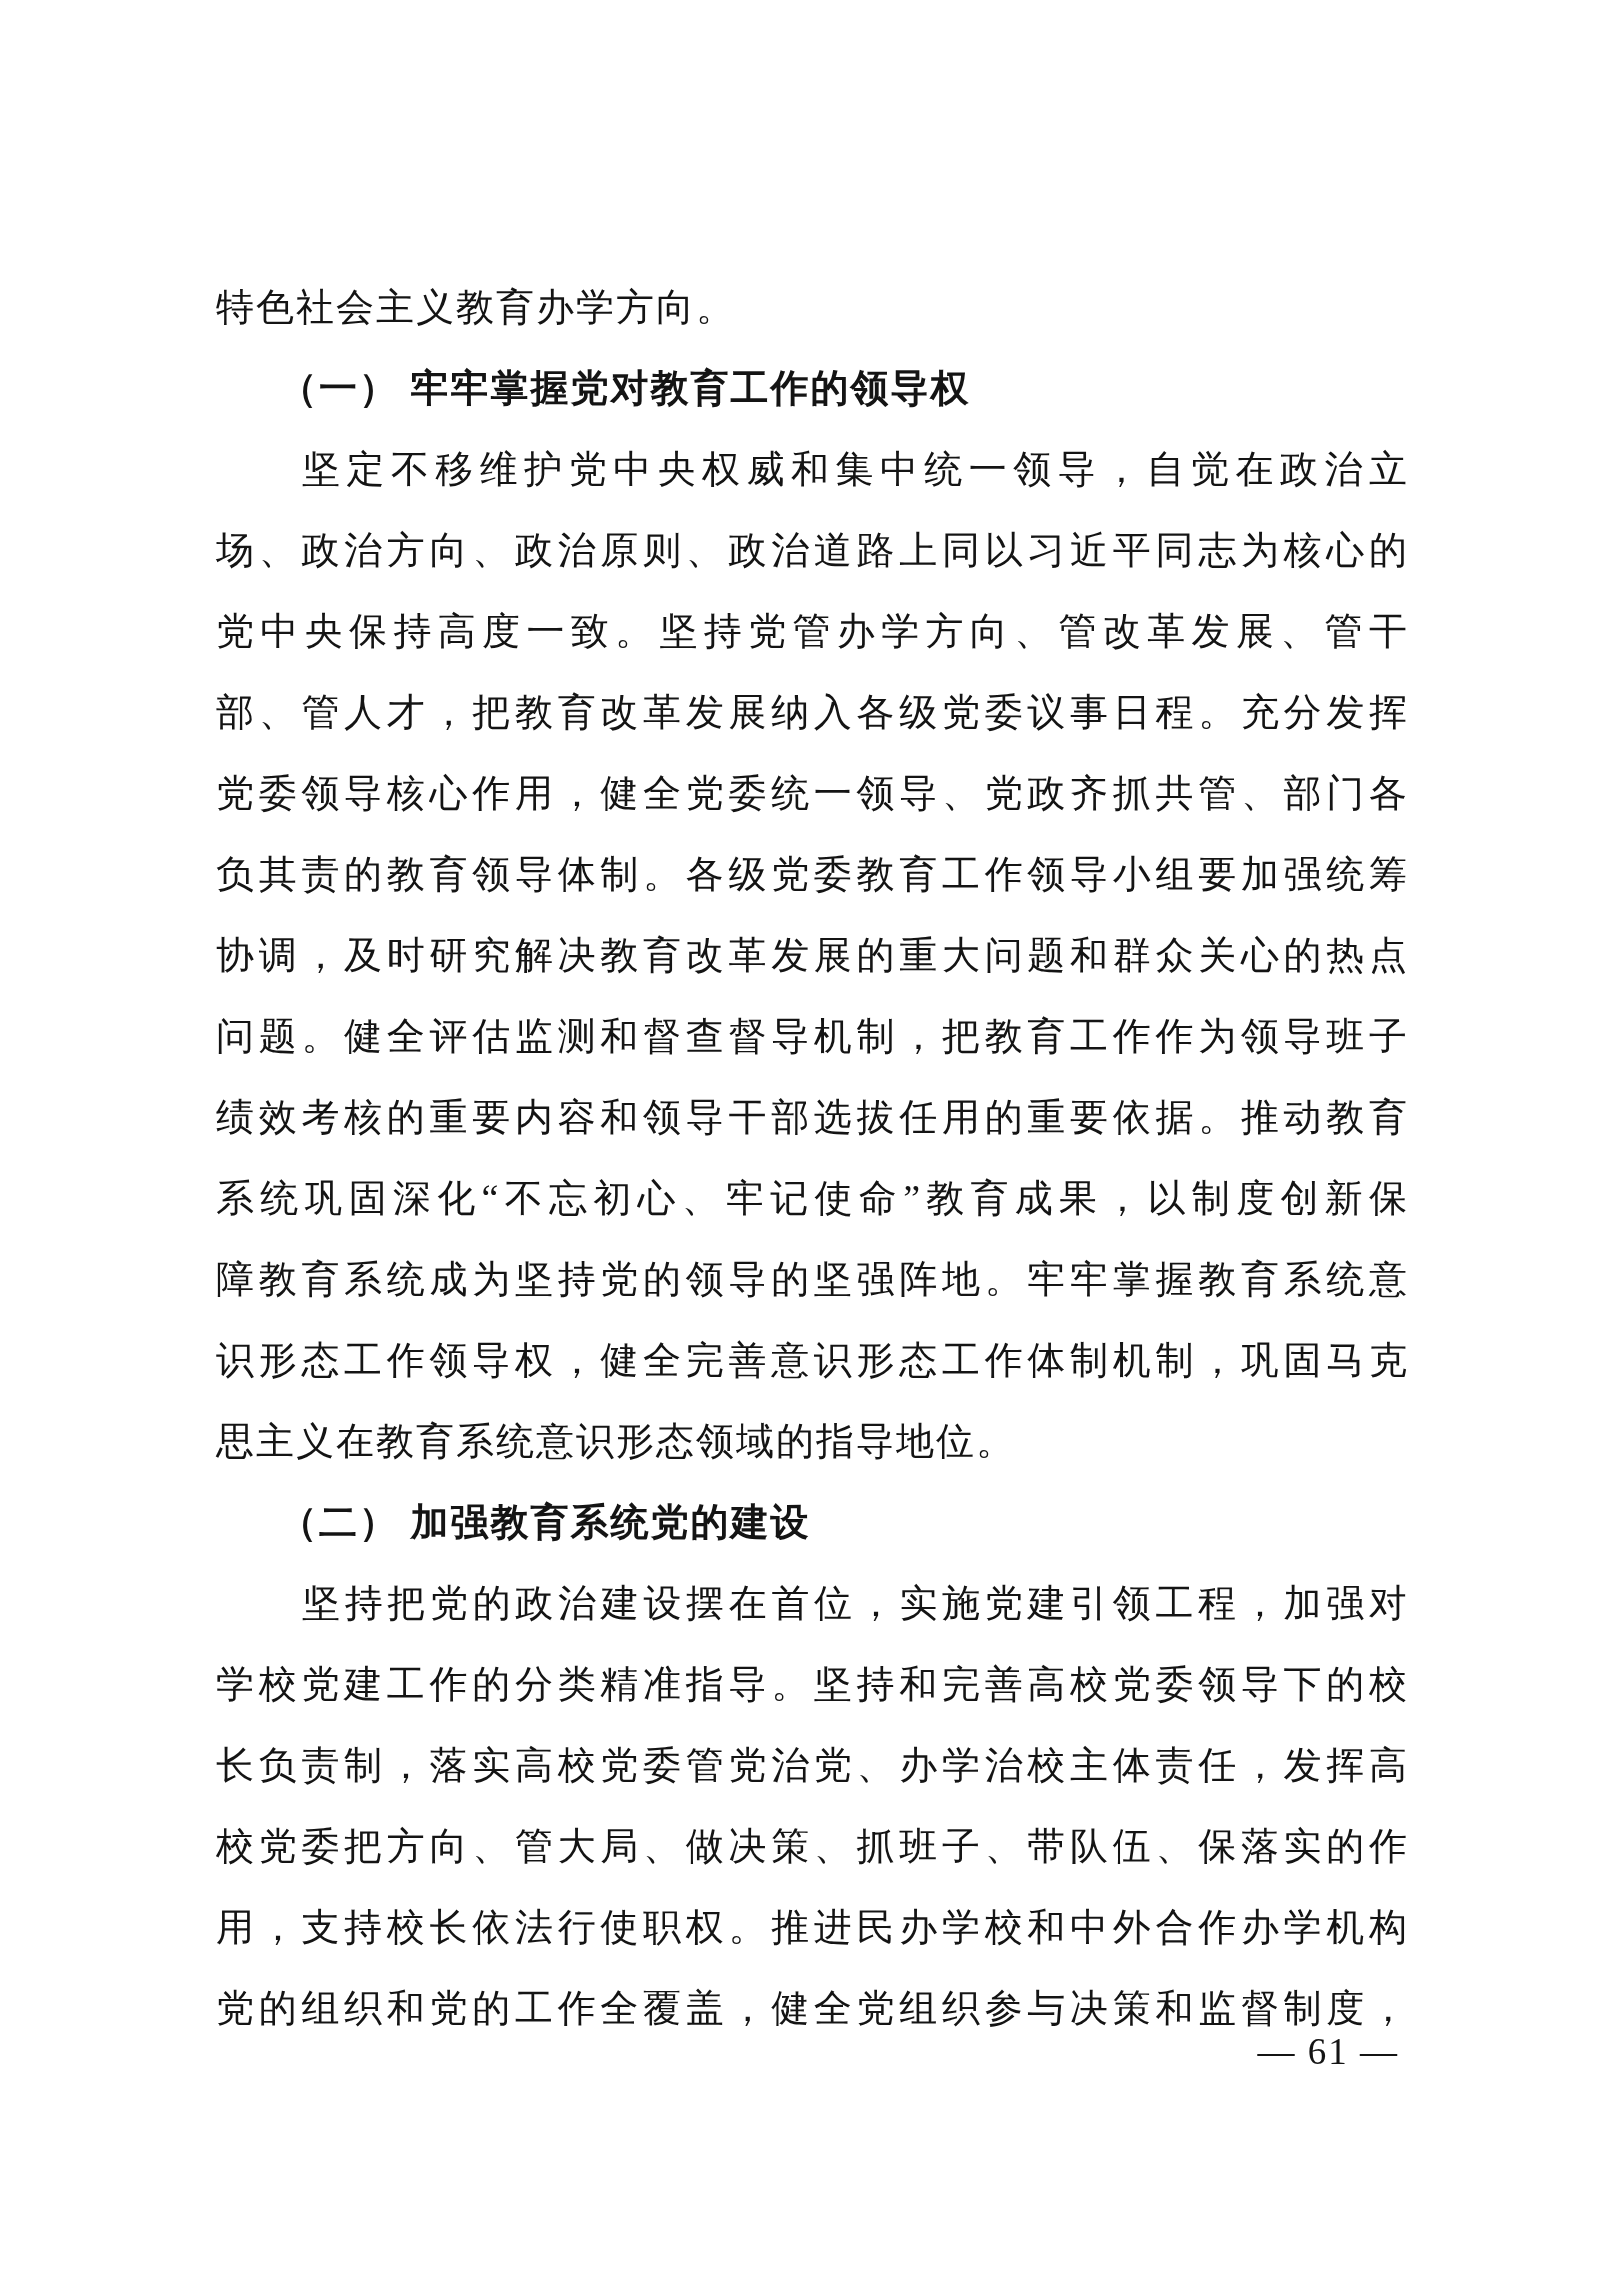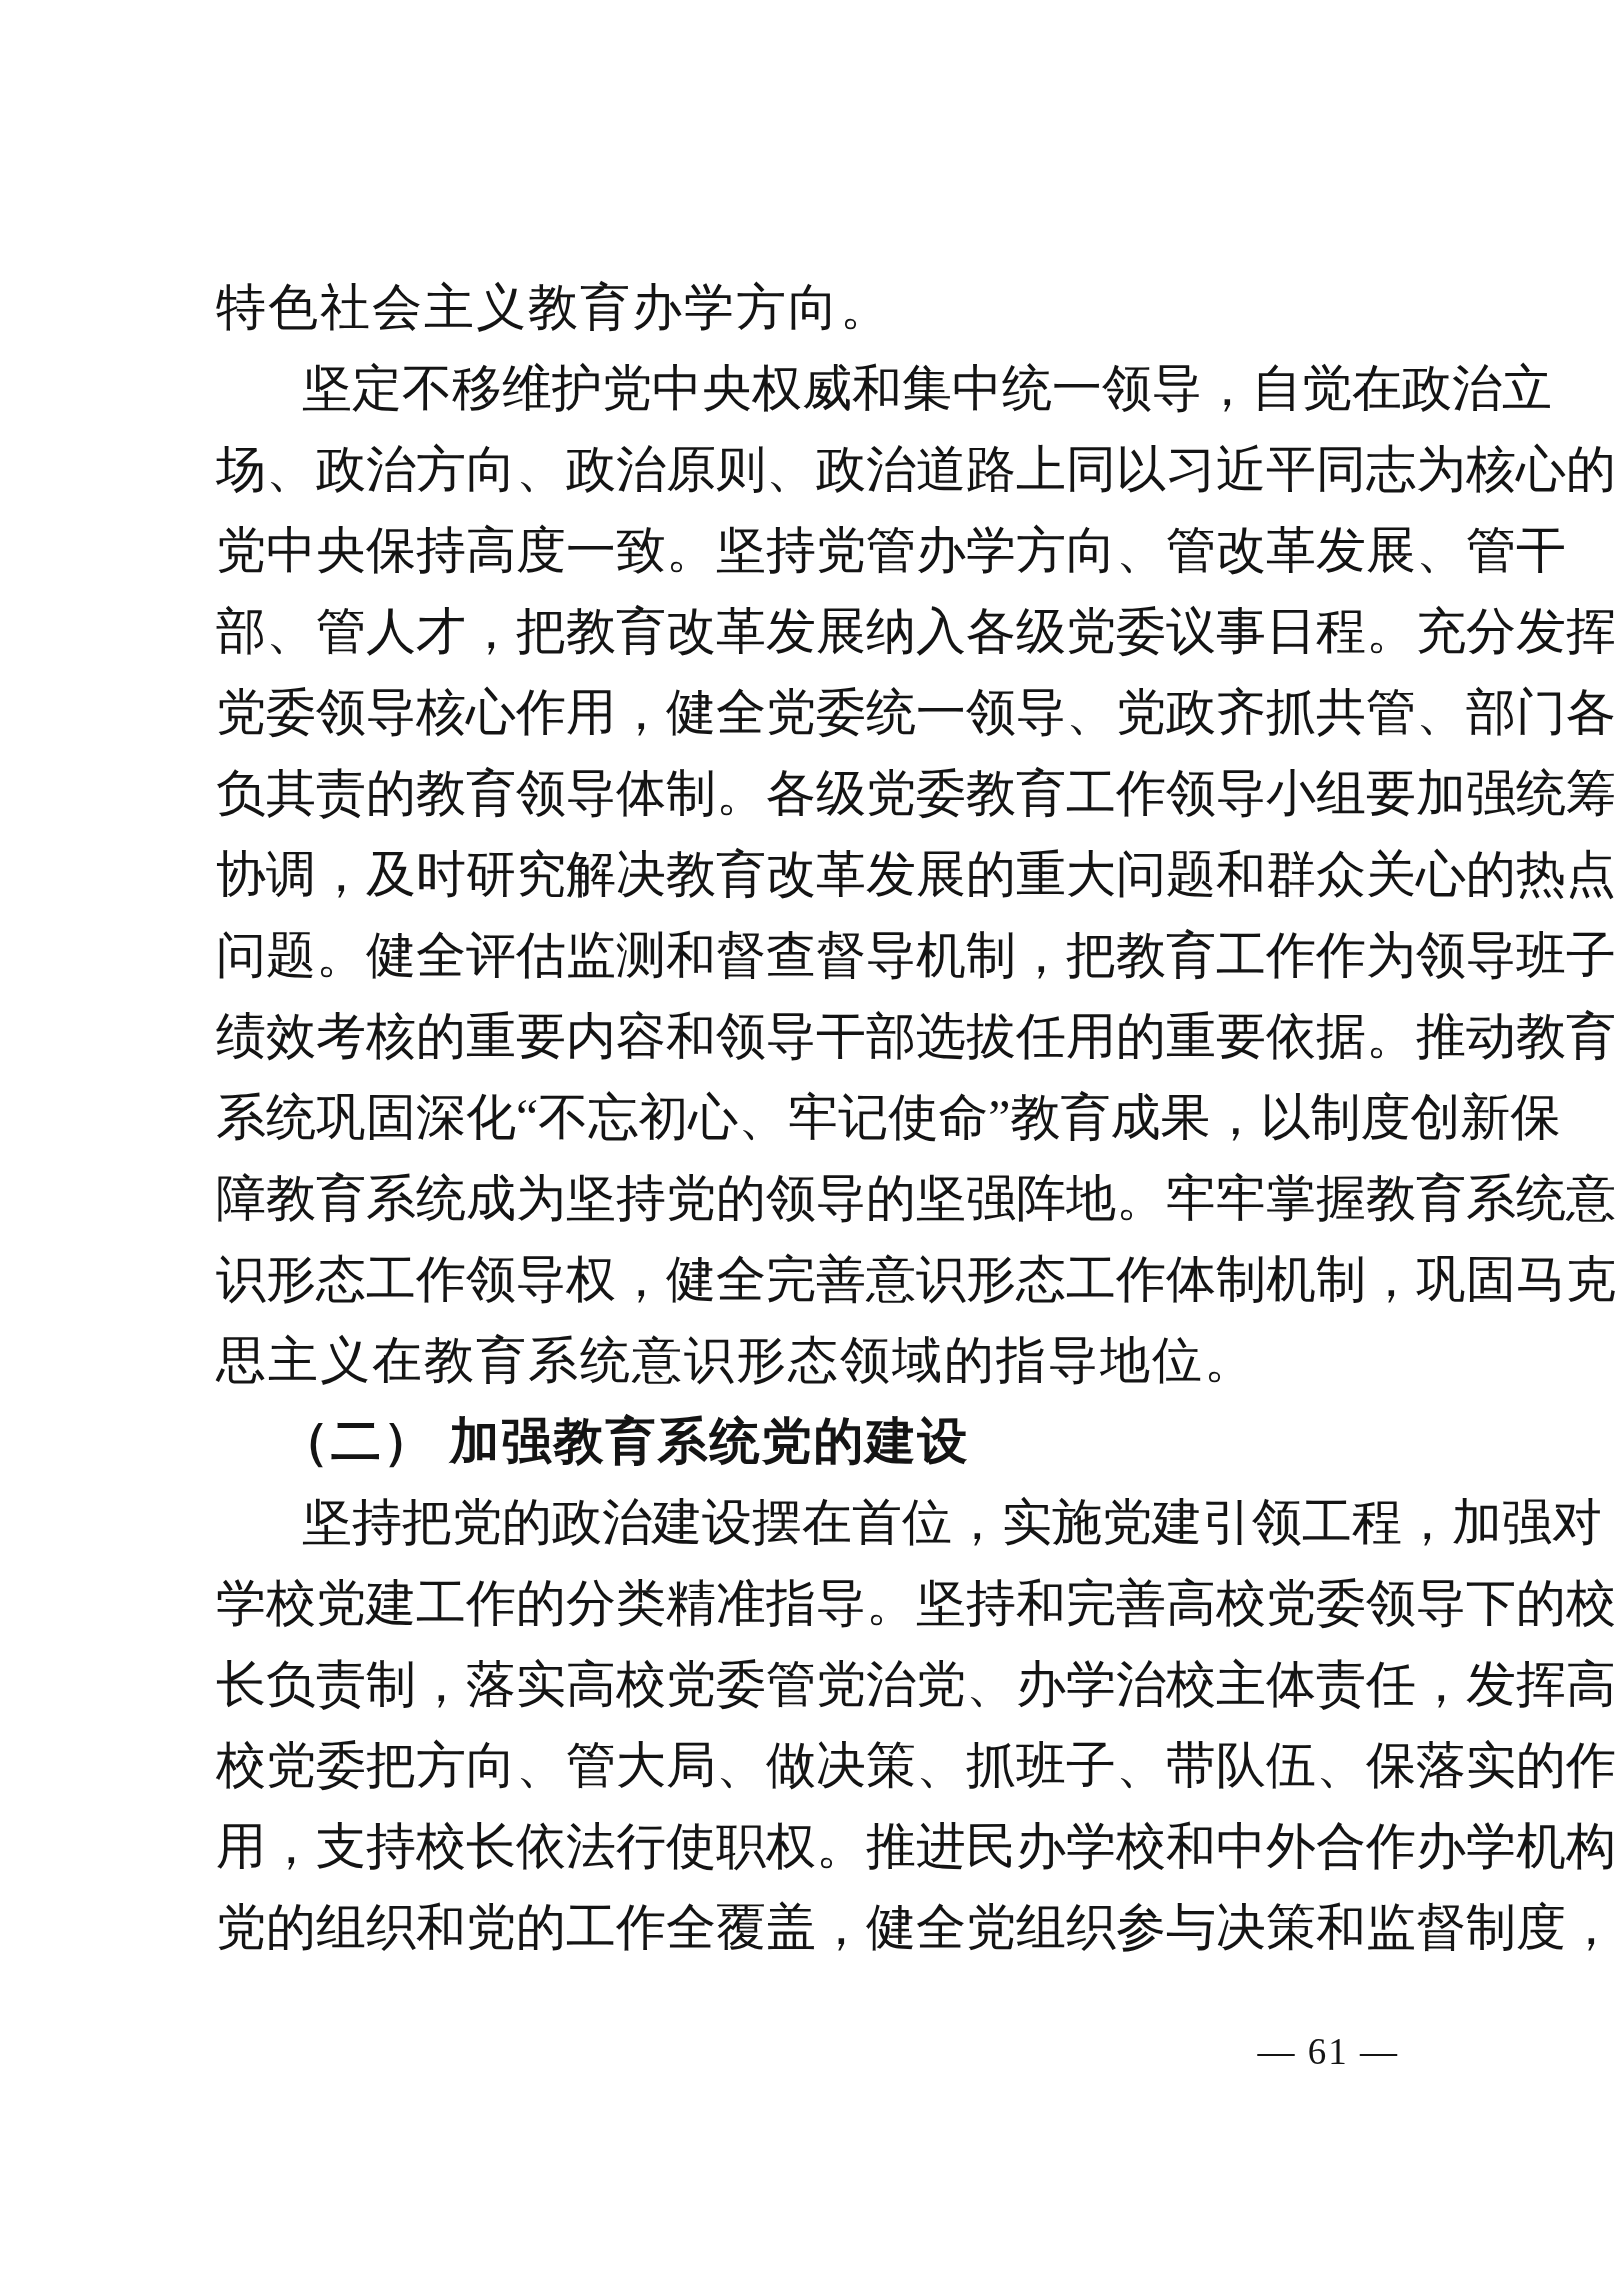--- a/index.html
+++ b/index.html
@@ -19,21 +19,21 @@
   }
   .text-block {
     position: absolute;
     left: 216px;
     top: 267px;
     width: 1191px;
   }
   .line {
     height: 81px;
     line-height: 81px;
-    font-size: 50px;
+    font-size: 38px;
     white-space: nowrap;
   }
   
   .l-plain {
     letter-spacing: 2px;
   }
   
   .l-heading {
     font-weight: 700;
     padding-left: 63px;
@@ -62,20 +62,21 @@
     text-align: right;
     white-space: nowrap;
   }
 </style>
 </head>
 <body>
 
 <div class="page">
   <div class="text-block">
     <div class="line l-plain">特色社会主义教育办学方向。</div>
+    <div class="line l-heading">（一） 牢牢掌握党对教育工作的领导权</div>
     <div class="line l-just l-indent">
         <span>坚</span>
         <span>定</span>
         <span>不</span>
         <span>移</span>
         <span>维</span>
         <span>护</span>
         <span>党</span>
         <span>中</span>
         <span>央</span>

